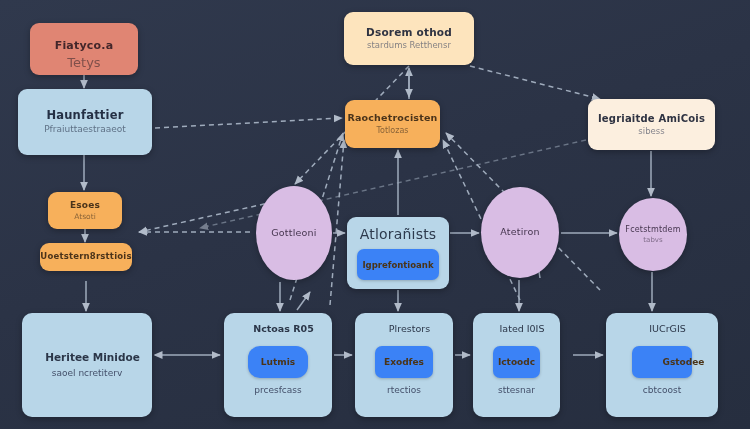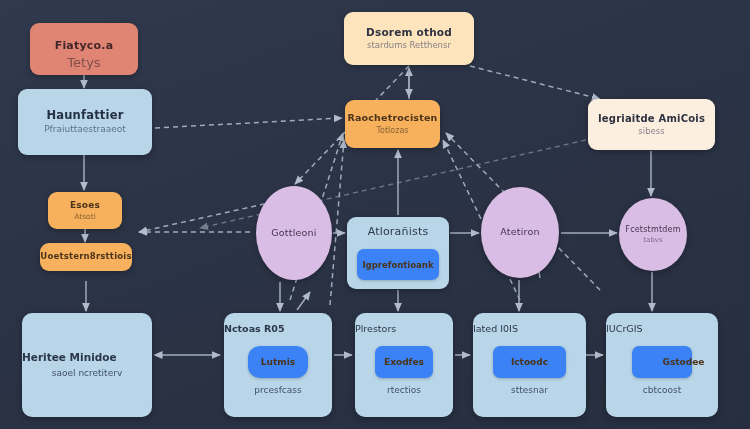--- a/index.html
+++ b/index.html
@@ -103,22 +103,24 @@
     box-sizing: border-box;
     border-radius: 10px;
     background: #b8d6e8;
     box-shadow: 0 2px 6px rgba(0,0,0,0.28);
     filter: blur(0.3px);
   }
   .bx-stack .cap {
     position: absolute;
     left: 0;
     right: 12px;
+    text-align: center;
     color: #2b3648;
     font-weight: bold;
+    padding-left: 23px;
   }
   .bx-stack .foot {
     position: absolute;
     left: 0;
     right: 0;
     text-align: center;
     color: #44506a;
   }
 </style>
 </head>
@@ -220,21 +222,21 @@
 
   <div class="node rect fill-orange" style="left:40px; top:243px; width:92px; height:28px;">
     <div class="title" style="font-size:8.5px;">Uoetstern8rsttiois</div>
   </div>
 
   <div class="node ellipse fill-purple" style="left:256px; top:186px; width:76px; height:94px;">
     <div class="title" style="font-size:9.5px; font-weight:normal;">Gottleoni</div>
   </div>
 
   <div class="node rect fill-blue" style="left:347px; top:217px; width:102px; height:72px; justify-content:flex-start; padding-top:9px;">
-    <div class="title" style="font-size:11px; font-weight:normal; color:#2d3a4d;">Atlorañists</div>
+    <div class="title" style="font-size:14px; font-weight:normal; color:#2d3a4d;">Atlorañists</div>
     <div class="inner-chip" style="left:10px; right:10px; top:32px; height:31px; font-size:8.5px;">
       <span>Igprefontioank</span>
     </div>
   </div>
 
   <div class="node ellipse fill-purple" style="left:481px; top:187px; width:78px; height:91px;">
     <div class="title" style="font-size:9.5px; font-weight:normal;">Atetiron</div>
   </div>
 
   <div class="node ellipse fill-purple" style="left:619px; top:198px; width:68px; height:73px;">
@@ -256,21 +258,21 @@
   </div>
 
   <div class="bx-stack" style="left:355px; top:313px; width:98px; height:104px;">
     <div class="cap" style="top:10px; font-size:9.5px; font-weight:normal;">Plrestors</div>
     <div class="inner-chip" style="left:20px; right:20px; top:33px; height:32px; font-size:9px;text-align:center;">
       <span>Exodfes</span>
     </div>
     <div class="foot" style="top:72px; font-size:9px;">rtectios</div>
   </div>
 
-  <div class="bx-stack" style="left:473px; top:313px; width:113px; height:104px;">
+  <div class="bx-stack" style="left:473px; top:313px; width:87px; height:104px;">
     <div class="cap" style="top:10px; font-size:9.5px; font-weight:normal;">Iated I0IS</div>
     <div class="inner-chip" style="left:20px; right:20px; top:33px; height:32px; font-size:9px;">
       <span>Ictoodc</span>
     </div>
     <div class="foot" style="top:72px; font-size:9px;">sttesnar</div>
   </div>
 
   <div class="bx-stack" style="left:606px; top:313px; width:112px; height:104px;">
     <div class="cap" style="top:10px; font-size:9.5px; font-weight:normal;">IUCrGIS</div>
     <div class="inner-chip" style="left:26px; right:26px; top:33px; height:32px; font-size:9px;padding-left:43px;">

